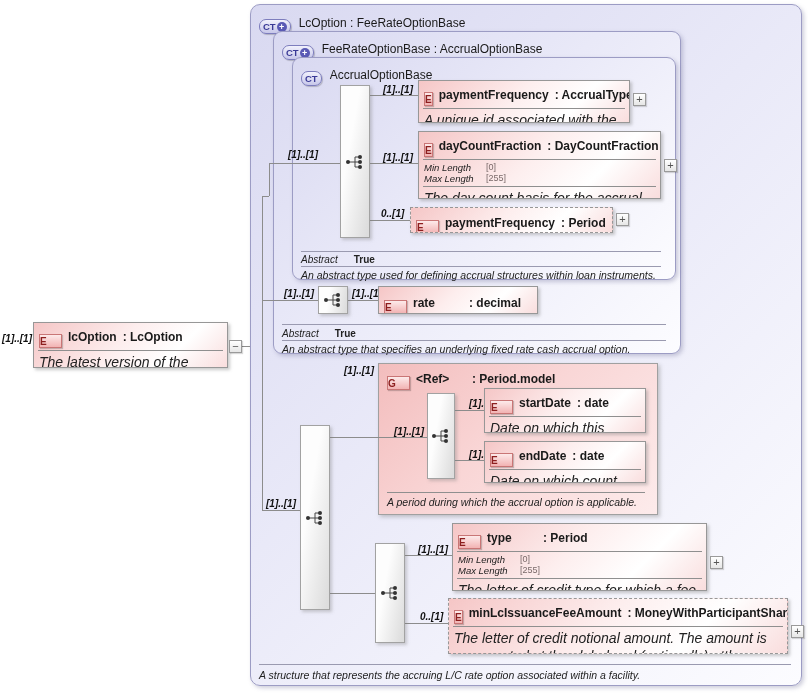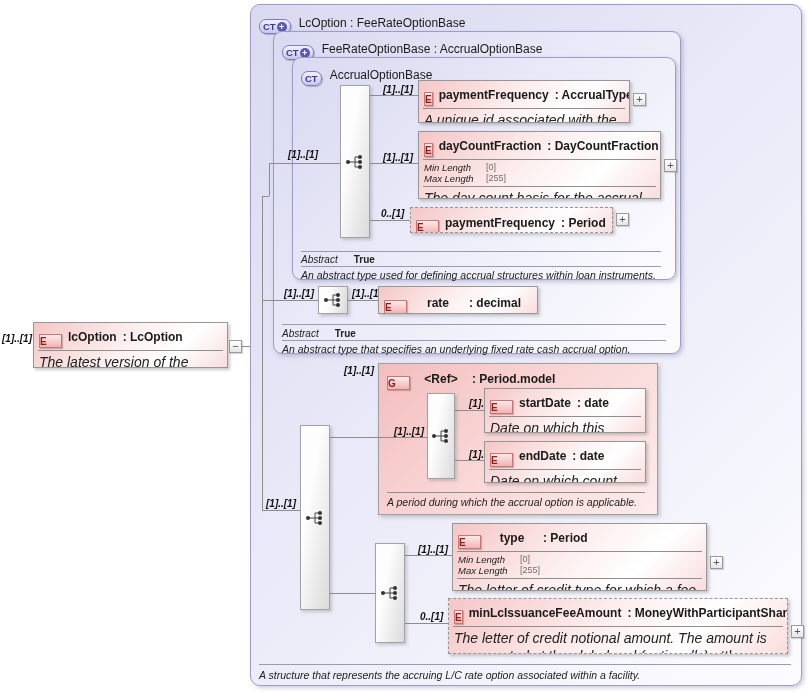--- a/index.html
+++ b/index.html
@@ -28,21 +28,21 @@
   .bdg.e,.bdg.g{width:23px;height:14px;border:1px solid #c97676;
           background:linear-gradient(#fdeaea,#f2b3b3);color:#8d1f1f;font-size:10px;}
 
   
   .ebox{position:absolute;box-sizing:border-box;border:1px solid #979797;overflow:hidden;
         background:linear-gradient(135deg,#f5c6c6 0%,#fdeeee 45%,#ffffff 72%,#f9dddd 100%);
         box-shadow:2px 2px 3px rgba(120,120,120,.4);}
   .ebox.dashed{border-style:dashed;}
   .ehdr{display:flex;align-items:center;gap:6px;padding:3px 5px 2px;white-space:nowrap;
         font-size:12px;font-weight:bold;color:#1a1a1a;}
-  .nm.wide{display:inline-block;min-width:50px;text-align:center;}
+  .nm.wide{display:inline-block;min-width:50px;}
   .esep{height:1px;background:#8f8f8f;margin:0 4px;}
   .eann{padding:2px 5px 3px;font-size:14px;font-style:italic;color:#222;line-height:1.3;}
   .facets{padding:2px 5px 2px;}
   .facet{display:flex;line-height:11px;}
   .facet .fl{font-style:italic;font-size:9.5px;color:#222;width:62px;}
   .facet .fv{font-size:9px;color:#7a6a6a;}
 
   
   .gbox{position:absolute;box-sizing:border-box;border:1px solid #a0a0a0;
         background:linear-gradient(135deg,#f3bdbd 0%,#f9d6d6 45%,#fdebeb 100%);

